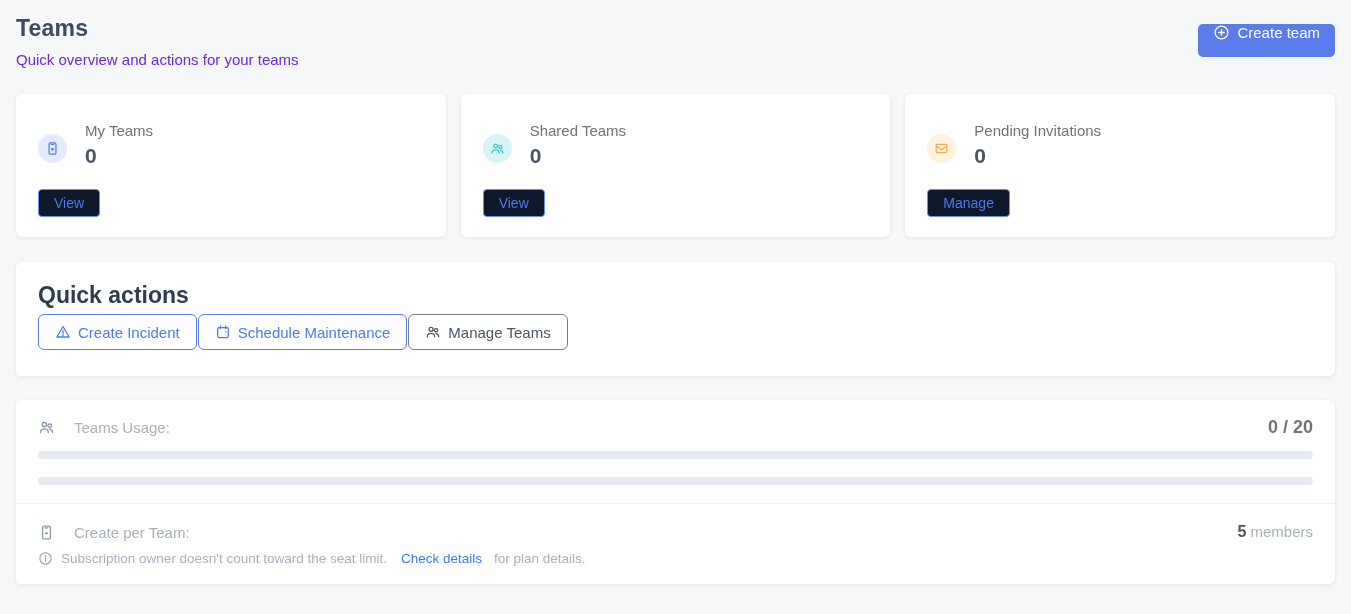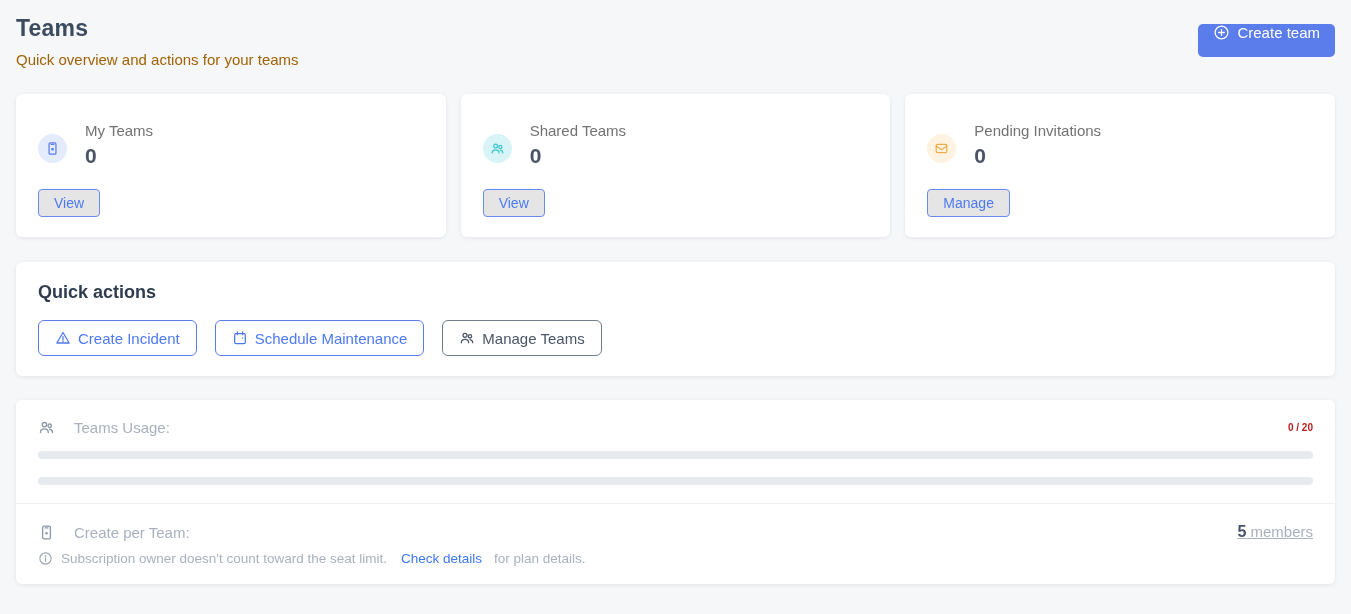--- a/index.html
+++ b/index.html
@@ -8,21 +8,21 @@
     font-family:"Liberation Sans", sans-serif;
     background:#f6f7f9;
     color:#4a5565;
     overflow:hidden;
   }
   .page { width:1351px; height:576px; padding:15px 16px 0 16px; position:relative; }
 
   
   .header { display:flex; justify-content:space-between; align-items:flex-start; margin-bottom:26px; }
   .page-title { font-size:23px; font-weight:700; color:#3d4b5f; letter-spacing:.2px; }
-  .page-subtitle { font-size:15px; color:#a16207; margin-top:9px; }
+  .page-subtitle { font-size:15px; color:#6d28d9; margin-top:9px; }
   .btn-primary {
     margin-top:9px;
     background:#5b7ceb; color:#ffffff; border:none; border-radius:5px;
     height:33px; padding:0 15px; font-size:15px; font-family:inherit;
     display:inline-flex; align-items:flex-start; gap:7px; cursor:pointer;
   }
   .btn-primary svg { width:17px; height:17px; }
 
   
   .cards-row { display:flex; gap:15px; margin-bottom:25px; }
@@ -36,54 +36,54 @@
     display:flex; align-items:center; justify-content:center; flex:0 0 29px;
     align-self:flex-start; margin-top:12px;
   }
   .icon-circle svg { width:15px; height:15px; }
   .ic-blue { background:#e4ebfc; color:#5b7ceb; }
   .ic-teal { background:#d9f4f7; color:#3fc6d1; }
   .ic-orange { background:#fdf3e0; color:#f0ad4e; }
   .card-label { font-size:15px; color:#737373; }
   .card-value { font-size:21px; font-weight:700; color:#4a5565; margin-top:5px; }
   .btn-ghost {
-    margin-top:21px; background:#e5e5e5; color:#4e7af0;
+    margin-top:21px; background:#0f172a; color:#4e7af0;
     border:1px solid #6b8af0; border-radius:4px;
     font-size:14px; font-family:inherit; padding:5px 15px; cursor:pointer;
   }
 
   
   .panel {
     background:#ffffff; border-radius:6px;
     box-shadow:0 1px 4px rgba(20,30,50,.08);
     padding:0 22px;
   }
   .panel-qa { height:114px; padding-top:20px; margin-bottom:24px; }
-  .qa-title { font-size:18px; font-weight:600; color:#2f3c4e; margin-bottom:17px; }
-  .qa-buttons { display:flex; gap:18px; }
+  .qa-title { font-size:23px; font-weight:600; color:#2f3c4e; margin-bottom:5px; }
+  .qa-buttons { display:flex; gap:1px; }
   .btn-action {
     height:36px; padding:0 16px; border-radius:6px; background:#fff;
     font-size:15px; font-family:inherit; display:inline-flex; align-items:center; gap:7px;
     cursor:pointer;
   }
   .btn-action svg { width:16px; height:16px; }
   .btn-action.outline-primary { border:1px solid #5b7ceb; color:#4e7af0; }
   .btn-action.outline-default { border:1px solid #717d8f; color:#4a5565; }
 
   
   .panel-usage { padding-top:16px; padding-bottom:18px; }
   .usage-row-head { display:flex; justify-content:space-between; align-items:center; height:22px; margin-bottom:13px; }
   .usage-label { display:flex; align-items:center; gap:19px; font-size:15px; color:#a9b1bd; }
   .usage-label svg { width:17px; height:17px; color:#8d98a8; }
-  .usage-value { font-size:10px; font-weight:700; color:#b91c1c; }
+  .usage-value { font-size:18px; font-weight:700; color:#737373; }
   .progress-track { height:8px; background:#e7eaee; border-radius:4px; overflow:hidden; margin-bottom:18px; }
   .progress-fill { height:100%; background:#5b7ceb; border-radius:4px; width:0%; }
   .usage-divider { border:none; border-top:1px solid #eef0f3; margin:2px -22px 0 -22px; }
   .seats-row { display:flex; justify-content:space-between; align-items:center; margin-top:17px; height:22px; }
-  .seats-value { font-size:15px; color:#a9b1bd;text-decoration:underline; }
+  .seats-value { font-size:15px; color:#a9b1bd; }
   .seats-value b { color:#45536a; font-size:16px; }
   .note-row { display:flex; align-items:center; gap:8px; margin-top:8px; font-size:13.5px; color:#a9b1bd; }
   .note-row svg { width:15px; height:15px; color:#9aa3b1; flex:0 0 15px; }
   .note-link { color:#3e78f2; text-decoration:none; margin:0 4px 0 6px; cursor:pointer; }
 </style>
 </head>
 <body>
 
 <div class="page">
 

